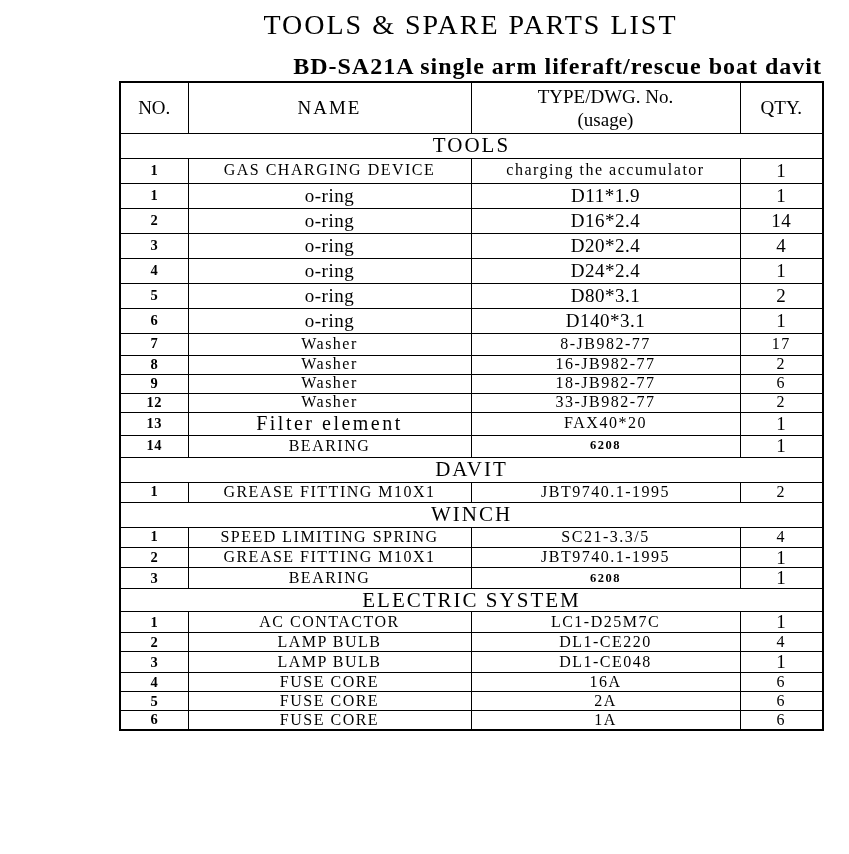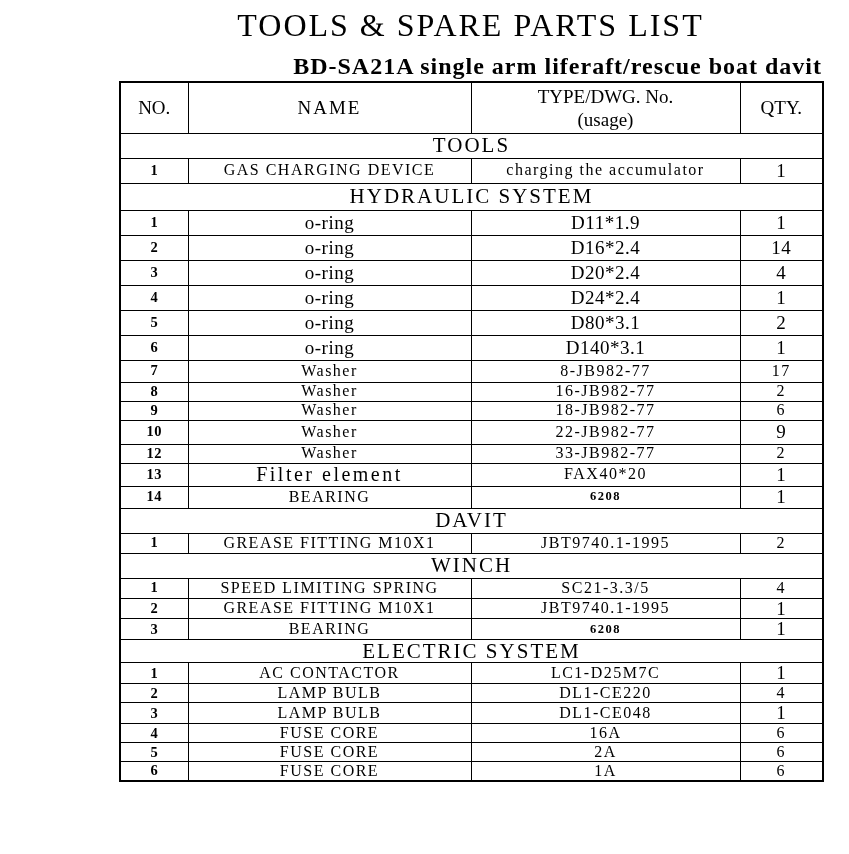--- a/index.html
+++ b/index.html
@@ -18,21 +18,21 @@
   }
   .content {
     position: absolute;
     left: 119px;
     top: 0;
     width: 703px;
   }
   .doc-title {
     margin: 8px 0 2px 0;
     text-align: center;
-    font-size: 32px;
+    font-size: 28px;
     font-weight: normal;
     letter-spacing: 2px;
     line-height: 34px;
     white-space: nowrap;
   }
   .doc-subtitle {
     margin: 12px 0 3px 0;
     text-align: right;
     font-size: 24px;
     font-weight: bold;
@@ -104,23 +104,20 @@
       <tbody id="table-body">
           <tr style="height: 25px;">
             <td colspan="4" class="section-title">TOOLS</td>
           </tr>
           <tr style="height: 25px;">
             <td class="f-no">1</td>
             <td class="f-bold">GAS CHARGING DEVICE</td>
             <td class="f-bold">charging the accumulator</td>
             <td class="f-reg">1</td>
           </tr>
-          <tr style="height: 27px;">
-            <td colspan="4" class="section-title">HYDRAULIC SYSTEM</td>
-          </tr>
           <tr style="height: 25px;">
             <td class="f-no">1</td>
             <td class="f-reg">o-ring</td>
             <td class="f-reg">D11*1.9</td>
             <td class="f-reg">1</td>
           </tr>
           <tr style="height: 25px;">
             <td class="f-no">2</td>
             <td class="f-reg">o-ring</td>
             <td class="f-reg">D16*2.4</td>
@@ -160,26 +157,20 @@
             <td class="f-no">8</td>
             <td class="f-bold">Washer</td>
             <td class="f-bold">16-JB982-77</td>
             <td class="f-bold">2</td>
           </tr>
           <tr style="height: 19px;">
             <td class="f-no">9</td>
             <td class="f-bold">Washer</td>
             <td class="f-bold">18-JB982-77</td>
             <td class="f-bold">6</td>
-          </tr>
-          <tr style="height: 24px;">
-            <td class="f-no">10</td>
-            <td class="f-bold">Washer</td>
-            <td class="f-bold">22-JB982-77</td>
-            <td class="f-reg">9</td>
           </tr>
           <tr style="height: 19px;">
             <td class="f-no">12</td>
             <td class="f-bold">Washer</td>
             <td class="f-bold">33-JB982-77</td>
             <td class="f-bold">2</td>
           </tr>
           <tr style="height: 23px;">
             <td class="f-no">13</td>
             <td class="f-regsp">Filter element</td>

